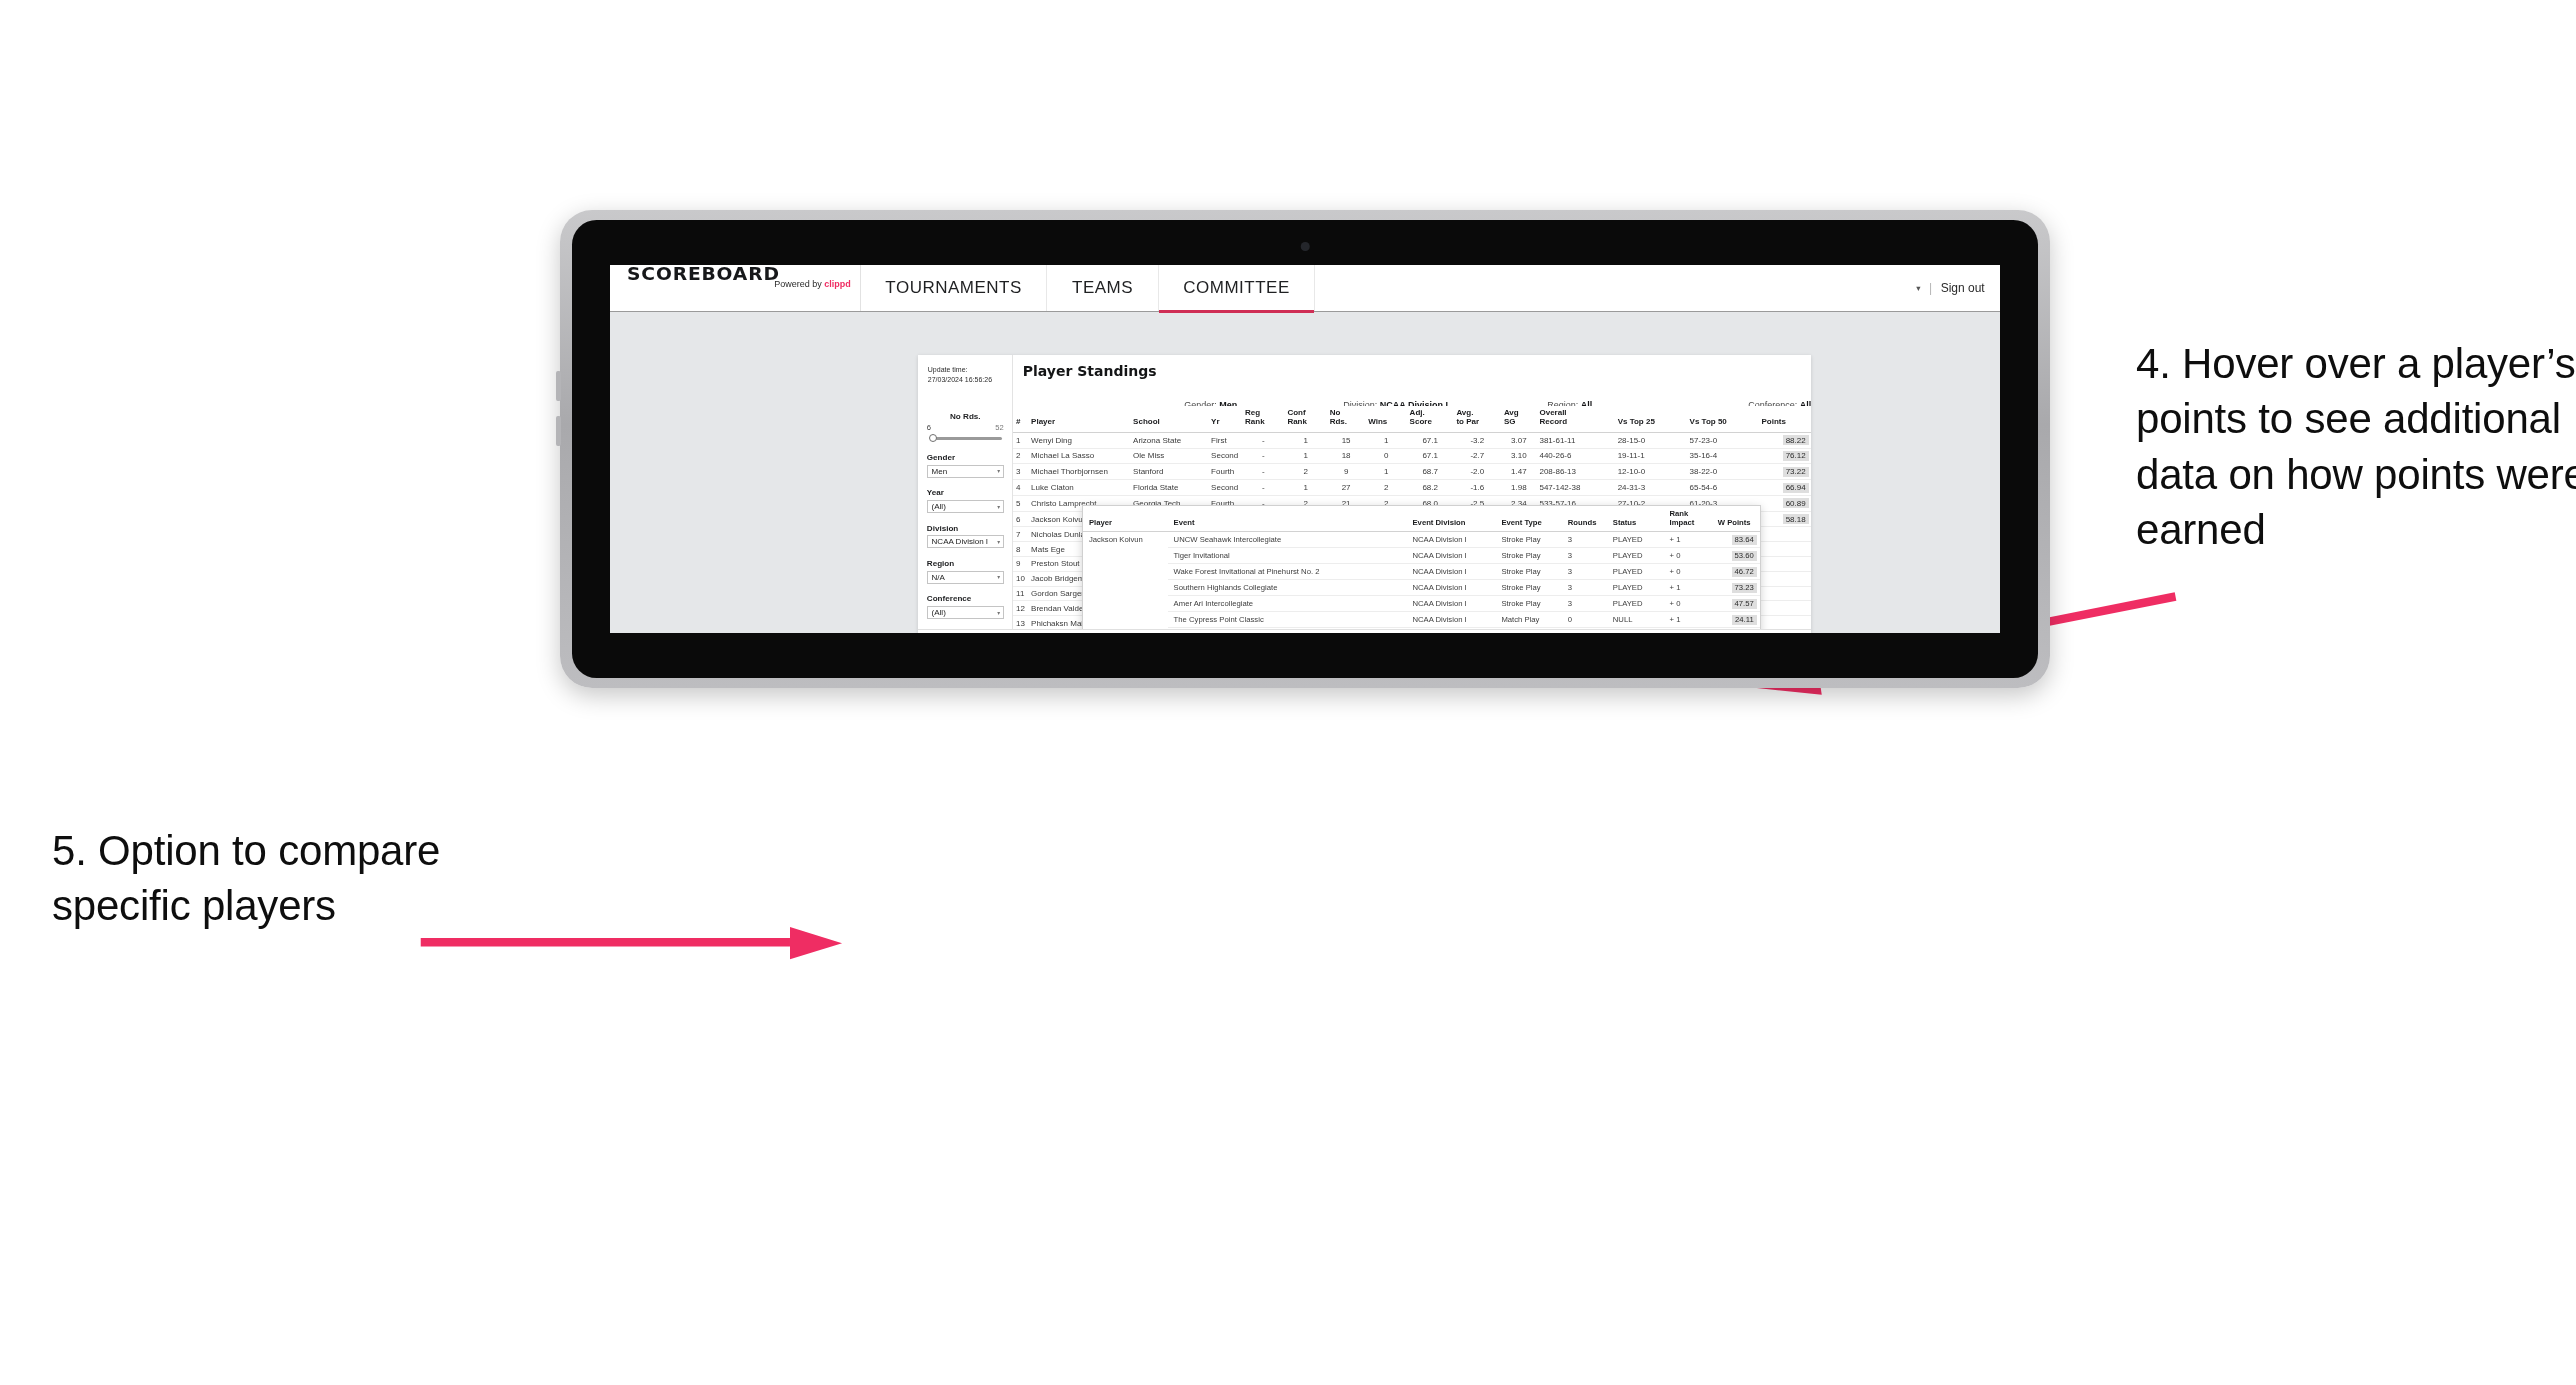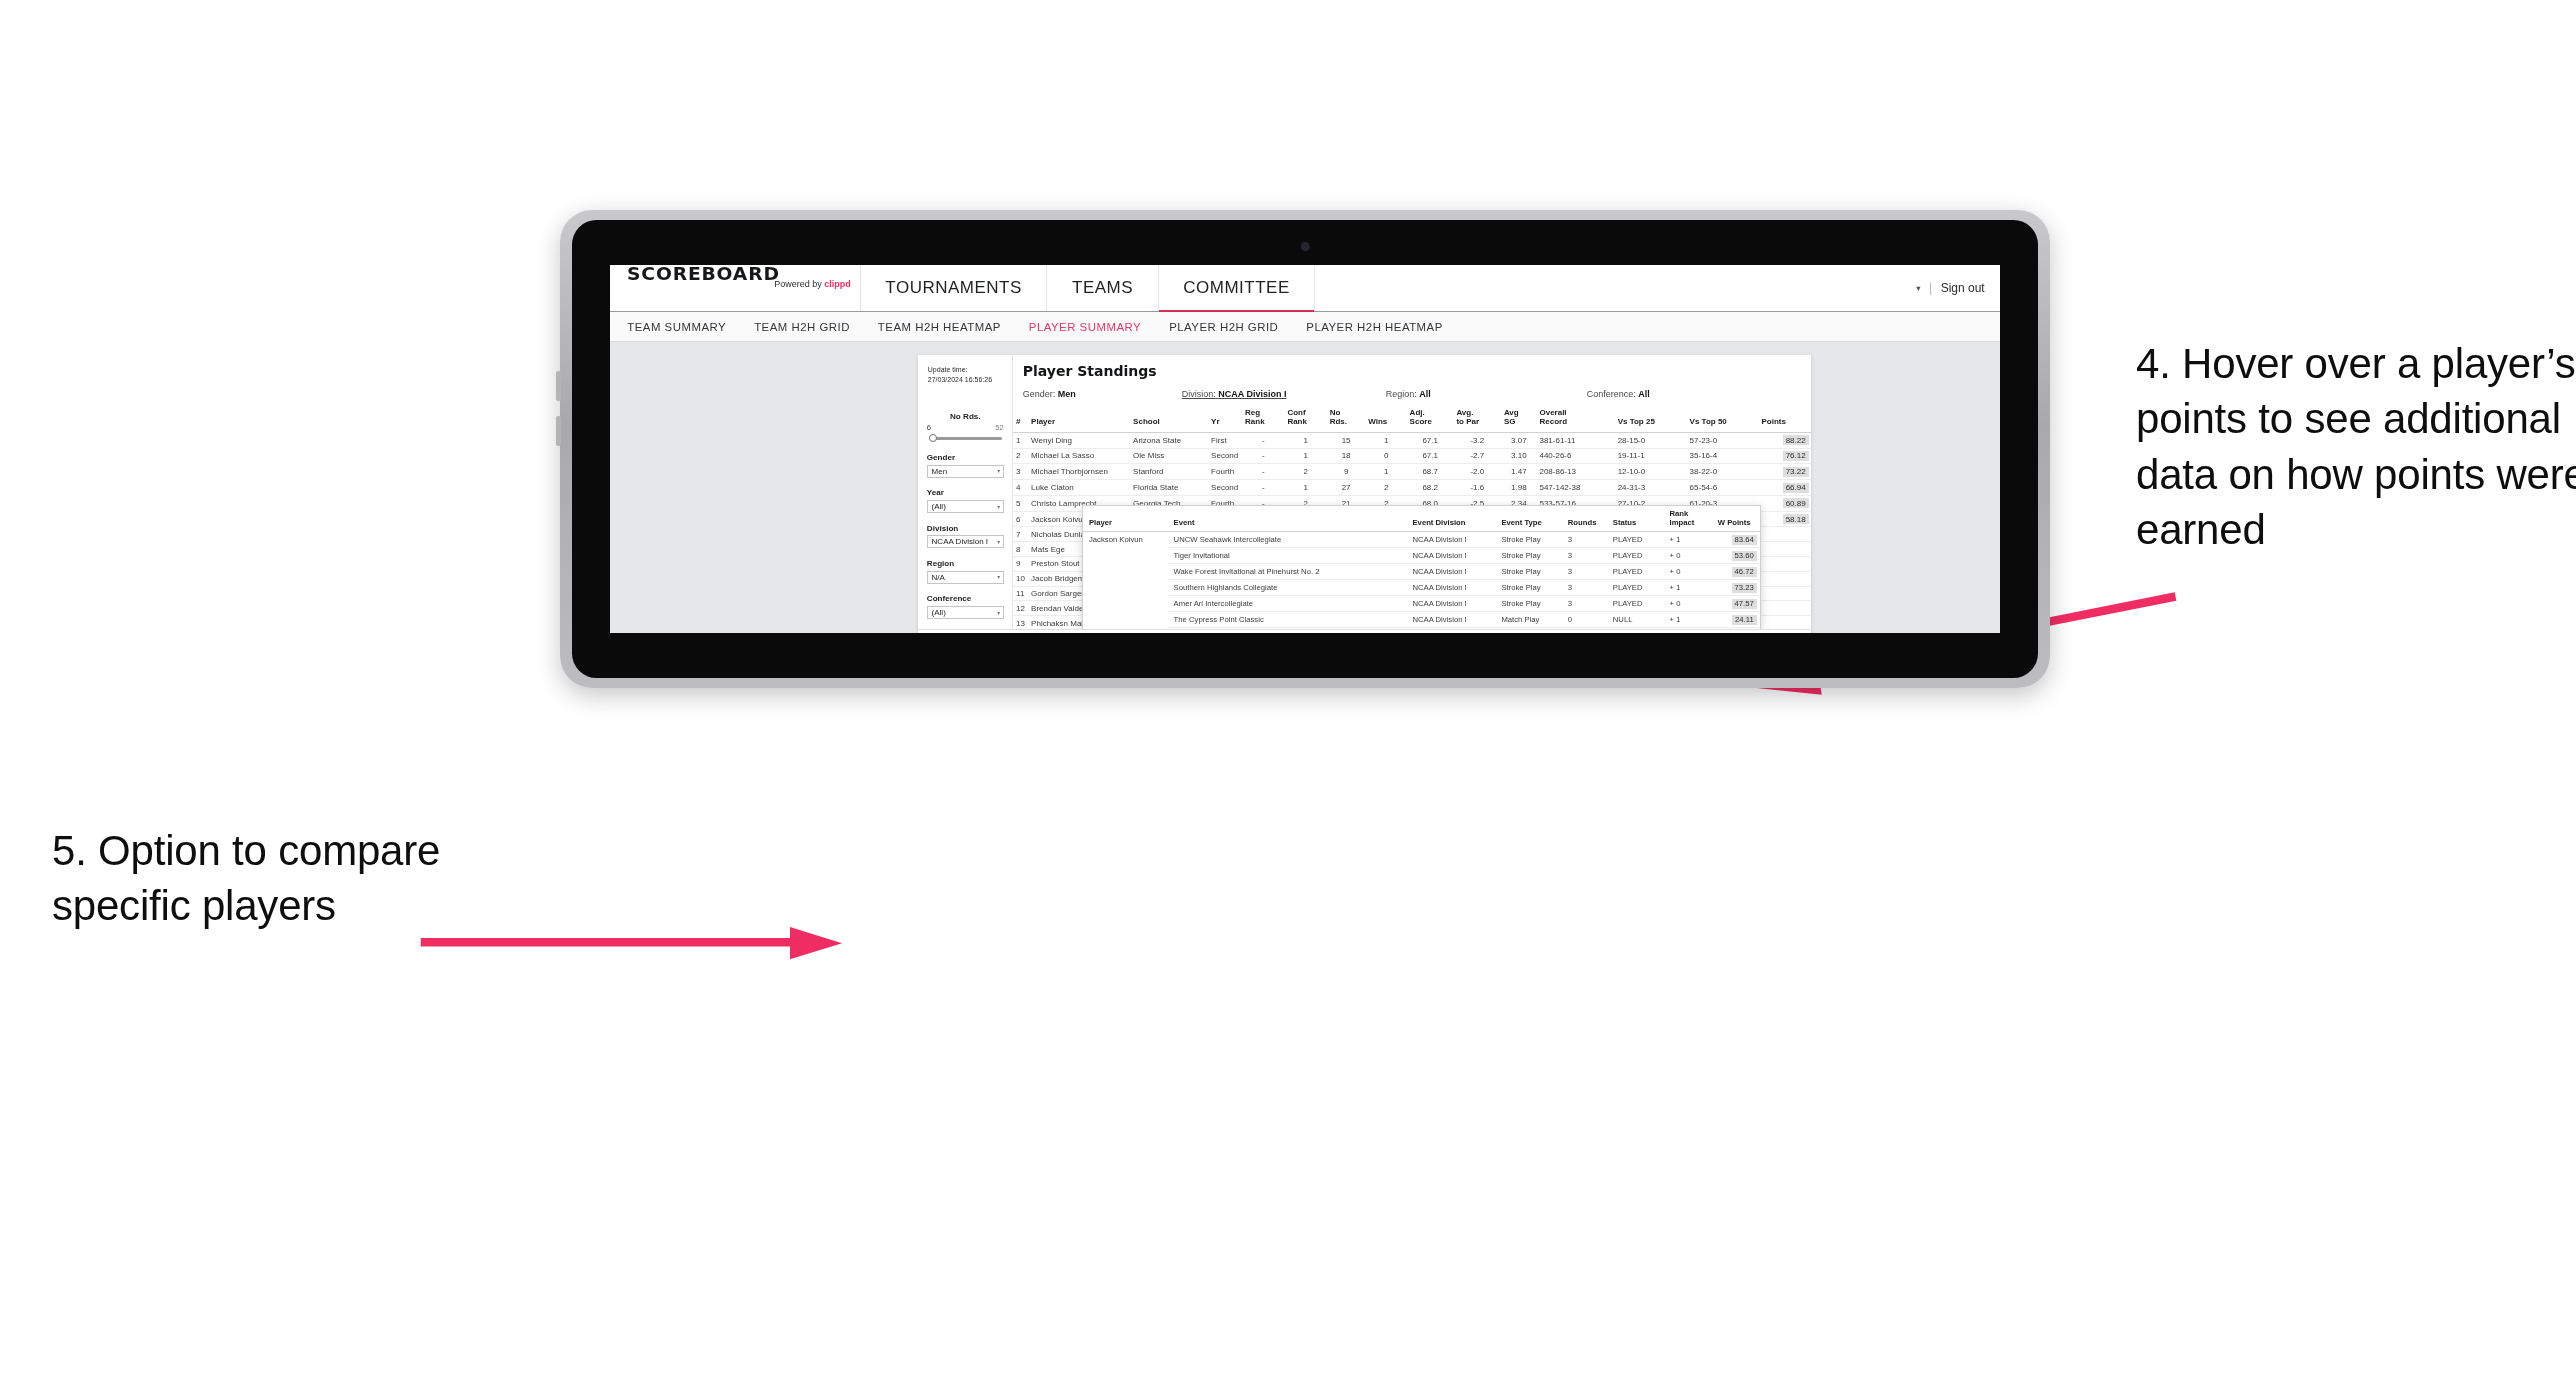--- a/index.html
+++ b/index.html
@@ -120,21 +120,21 @@
     overflow: hidden;
   }
   .viz-top { display: flex; height: 51px; }
   .viz-updatetime {
     width: 95px; padding: 9.5px 0 0 9.5px;
     font-size: 7px; line-height: 1.45; color: #2c2c2c;
     border-right: 0.9px solid #e3e3e3;
   }
   .viz-headwrap { flex: 1; padding: 7.6px 0 0 9.5px; }
   .viz-title { font-size: 14px; font-weight: 700; color: #141516; font-family: "DejaVu Sans", sans-serif; }
-  .viz-filters { display: flex; margin-top: 10px; font-size: 9px; color: #4a4a4a; }
+  .viz-filters { display: flex; margin-top: 21px; font-size: 9px; color: #4a4a4a; justify-content: flex-end; }
   .viz-filters > div { }
   .vf-1 { width: 159px; }
   .vf-2 { width: 204px; text-decoration: underline; }
   .vf-3 { width: 201px; }
   .viz-filters b { color: #131416; font-weight: 700; }
 
   .viz-body { display: flex; height: 223px; }
 
   .sidebar {
     width: 95px; padding: 5.7px 8.5px 0 8.5px;
@@ -254,28 +254,20 @@
             <div class="nav-tab">TEAMS</div>
             <div class="nav-tab active">COMMITTEE</div>
           </div>
           <div class="topbar-right">
             <span class="caret-sm">▾</span>
             <span class="sep">|</span>
             <span>Sign out</span>
           </div>
         </div>
 
-        <div class="subnav">
-          <div class="subnav-item">TEAM SUMMARY</div>
-          <div class="subnav-item">TEAM H2H GRID</div>
-          <div class="subnav-item">TEAM H2H HEATMAP</div>
-          <div class="subnav-item active">PLAYER SUMMARY</div>
-          <div class="subnav-item">PLAYER H2H GRID</div>
-          <div class="subnav-item">PLAYER H2H HEATMAP</div>
-        </div>
 
         <div class="viz">
 
           <div class="viz-top">
             <div class="viz-updatetime">
               <div>Update time:</div>
               <div>27/03/2024 16:56:26</div>
             </div>
             <div class="viz-headwrap">
               <div class="viz-title">Player Standings</div>

